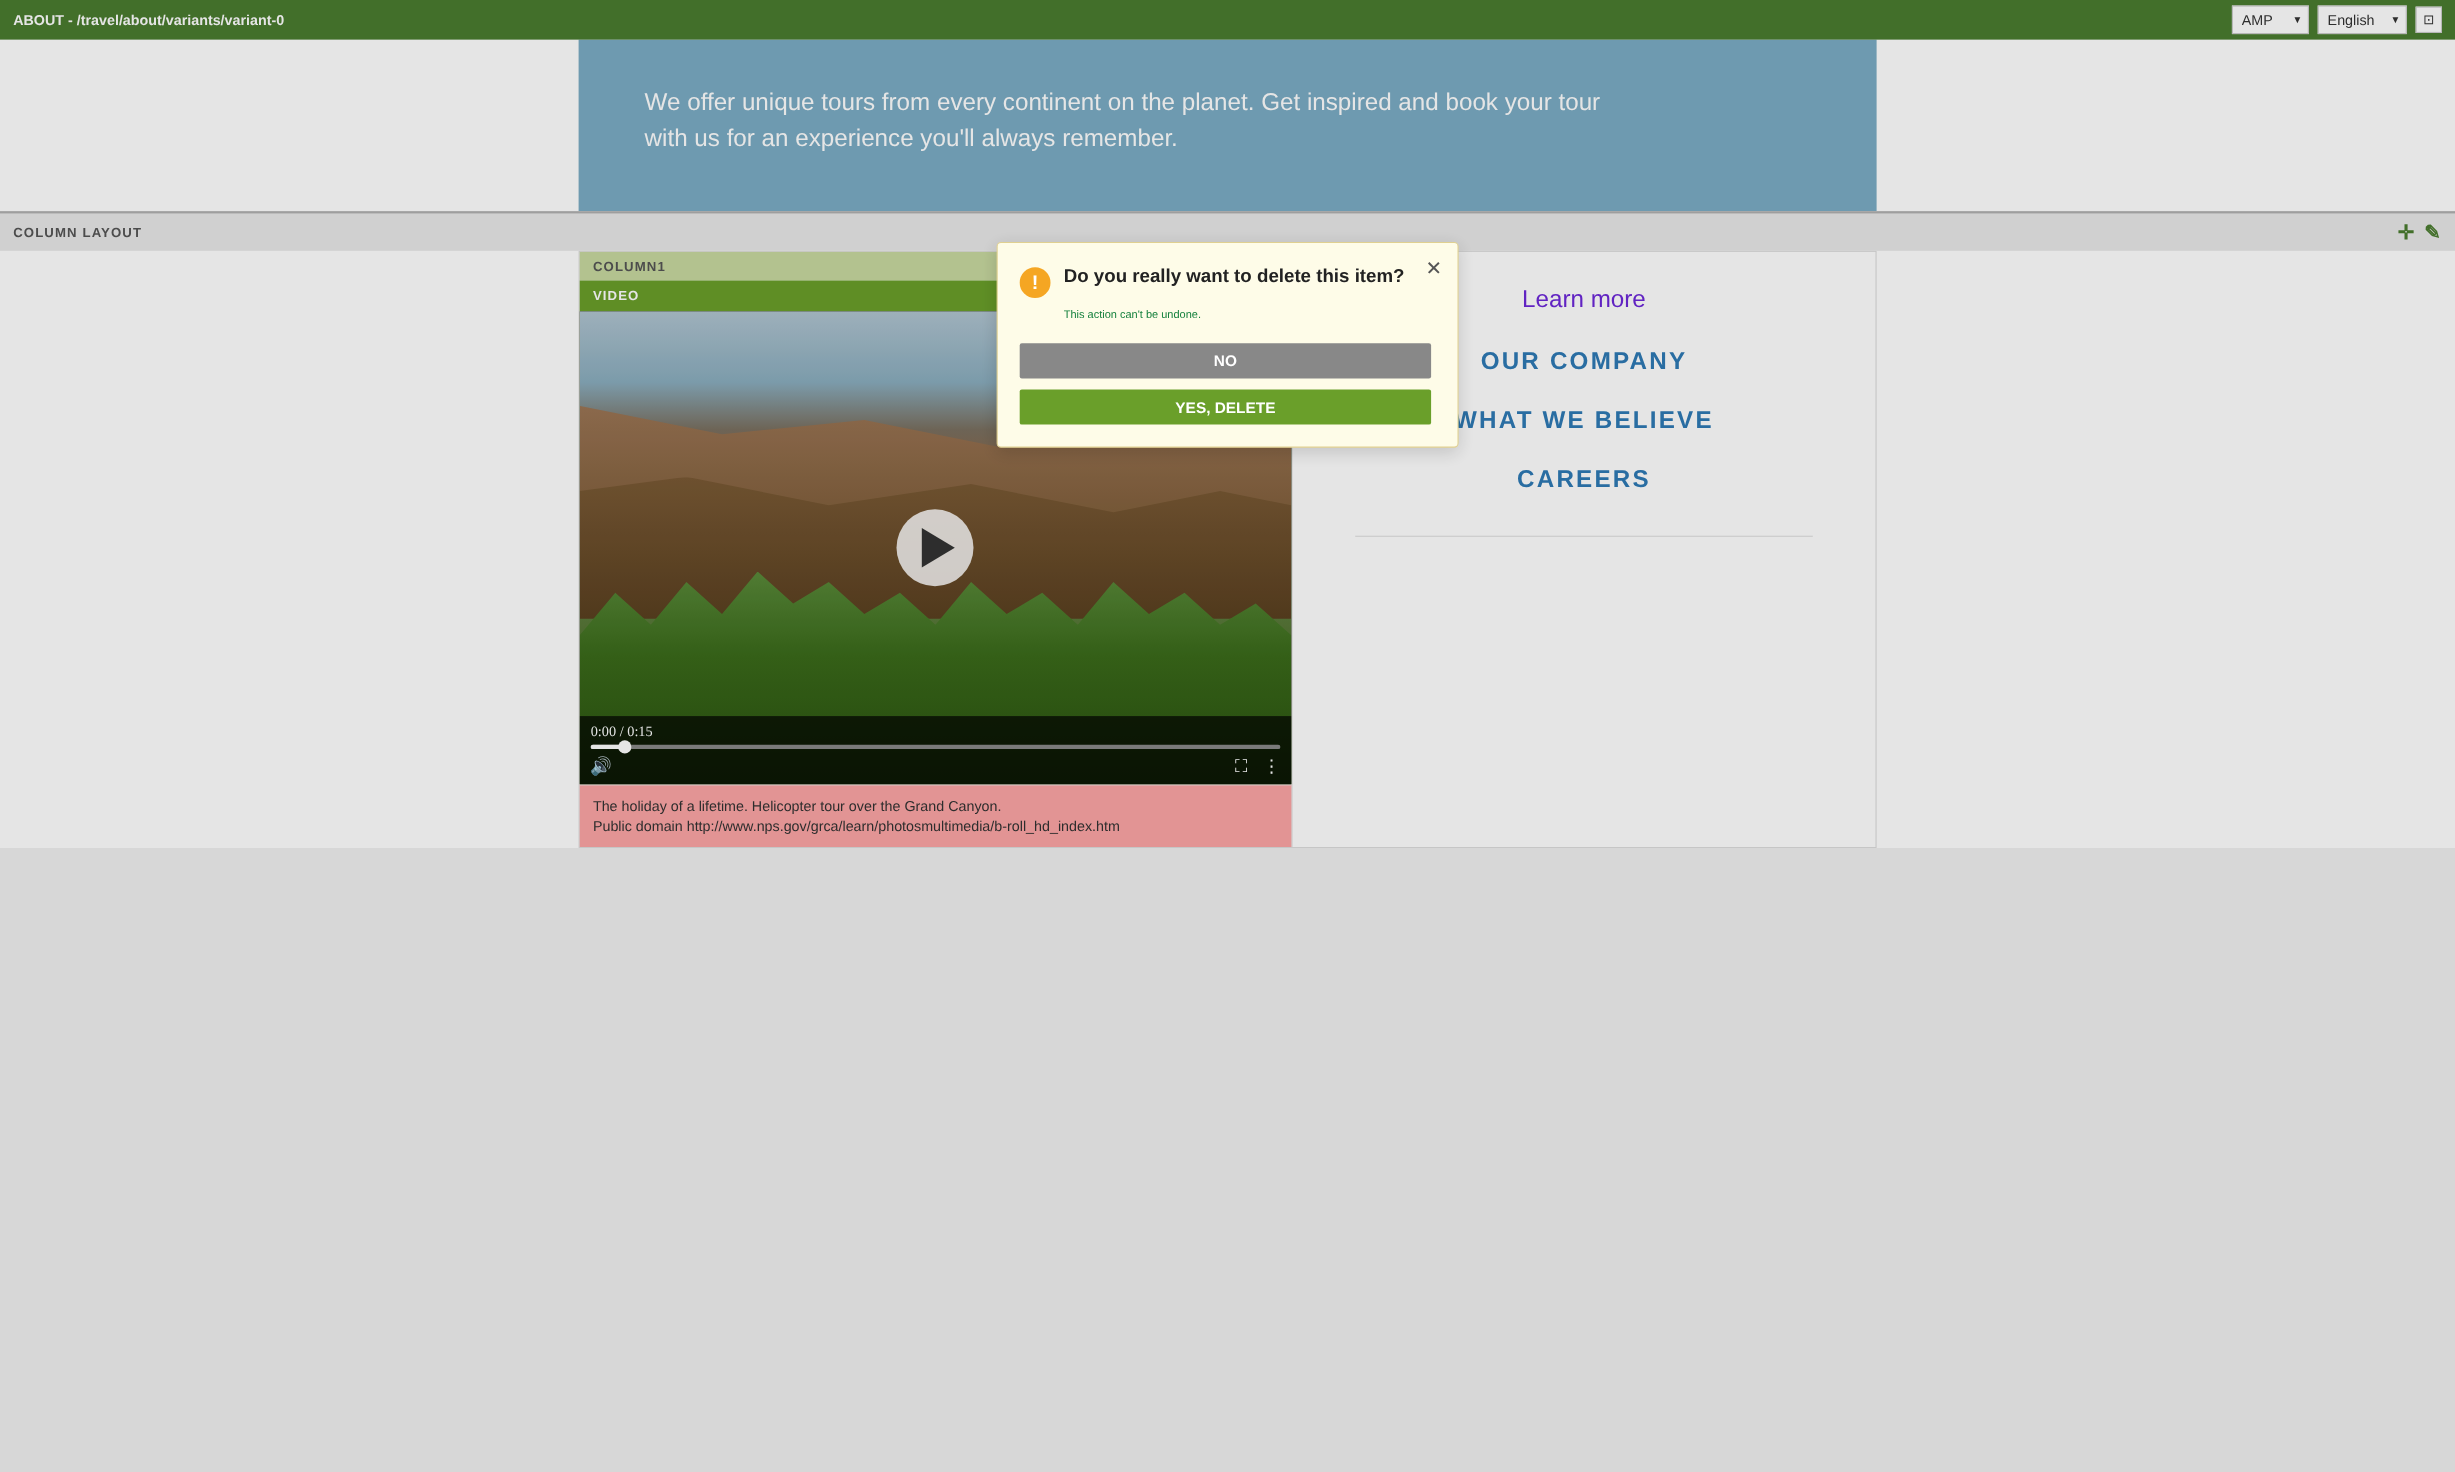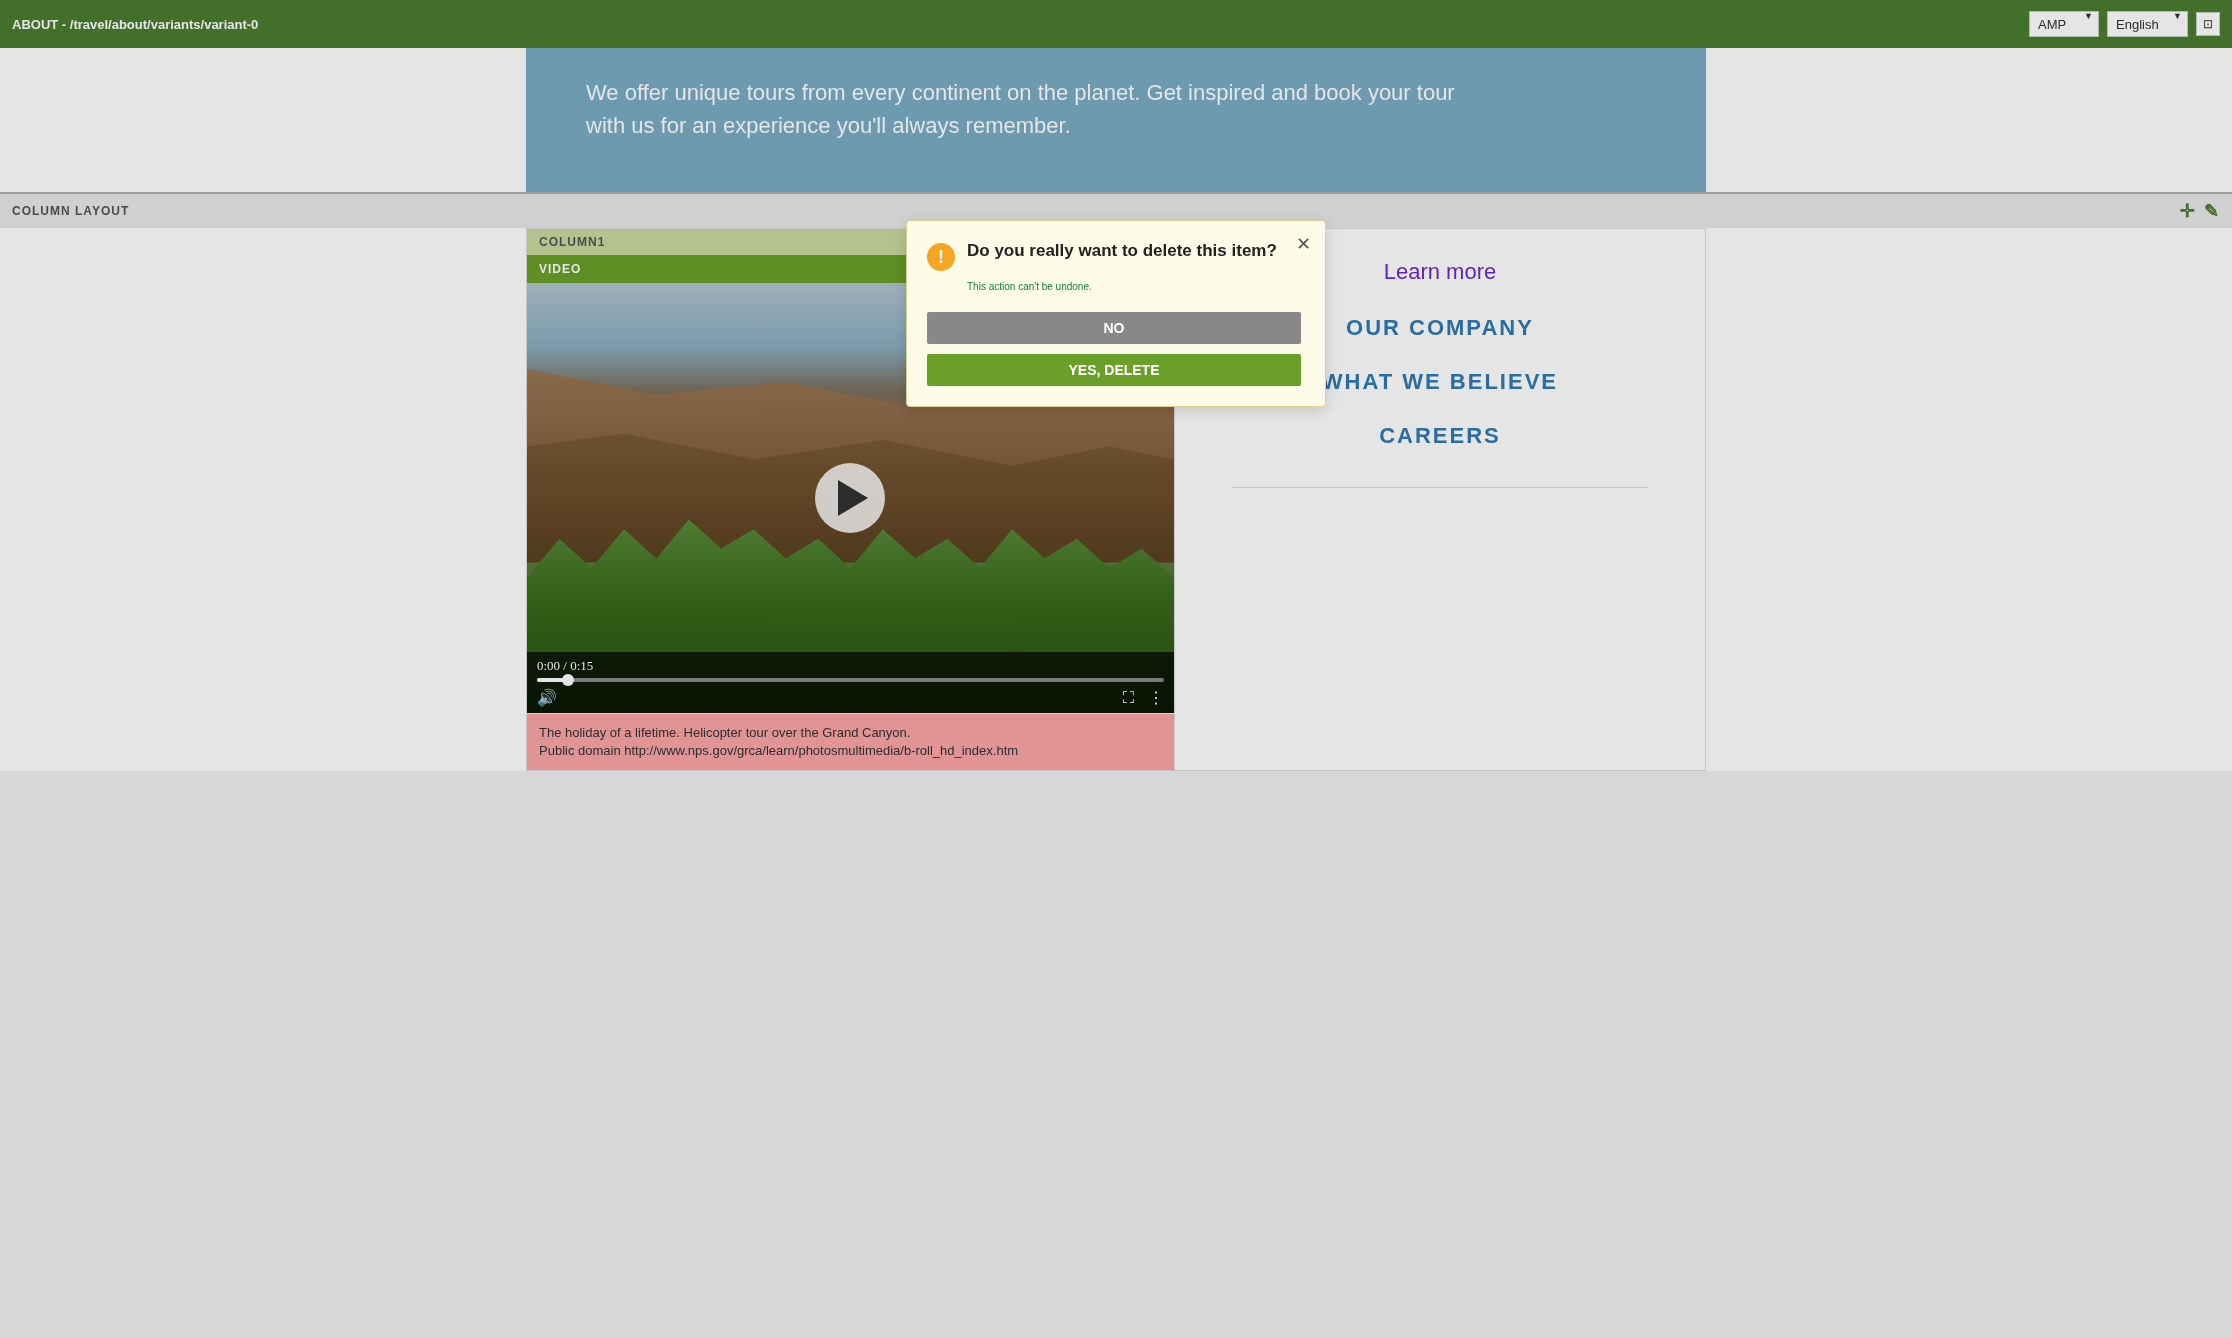--- a/index.html
+++ b/index.html
@@ -2,21 +2,21 @@
 <html><head>
   <meta charset="utf-8">
   <style>
     * { box-sizing: border-box; margin: 0; padding: 0; }
     body { font-family: Arial, sans-serif; background: #f0f0f0; overflow-x: hidden; }
 
     
     .top-bar {
       background: #4a7c2f;
       color: white;
-      height: 48px;
+      height: 36px;
       display: flex;
       align-items: center;
       padding: 0 12px;
       justify-content: space-between;
       font-size: 13px;
       position: fixed;
       top: 0;
       left: 0;
       right: 0;
       z-index: 1000;
@@ -30,20 +30,21 @@
       padding: 2px 24px 2px 8px;
       height: 26px;
       font-size: 13px;
       appearance: none;
       -webkit-appearance: none;
       cursor: pointer;
     }
     .select-wrapper {
       position: relative;
       display: inline-flex;
+      align-items: center;
     }
     .select-wrapper::after {
       content: '▼';
       font-size: 9px;
       position: absolute;
       right: 6px;
       color: #333;
       pointer-events: none;
     }
     .top-bar-icon {

